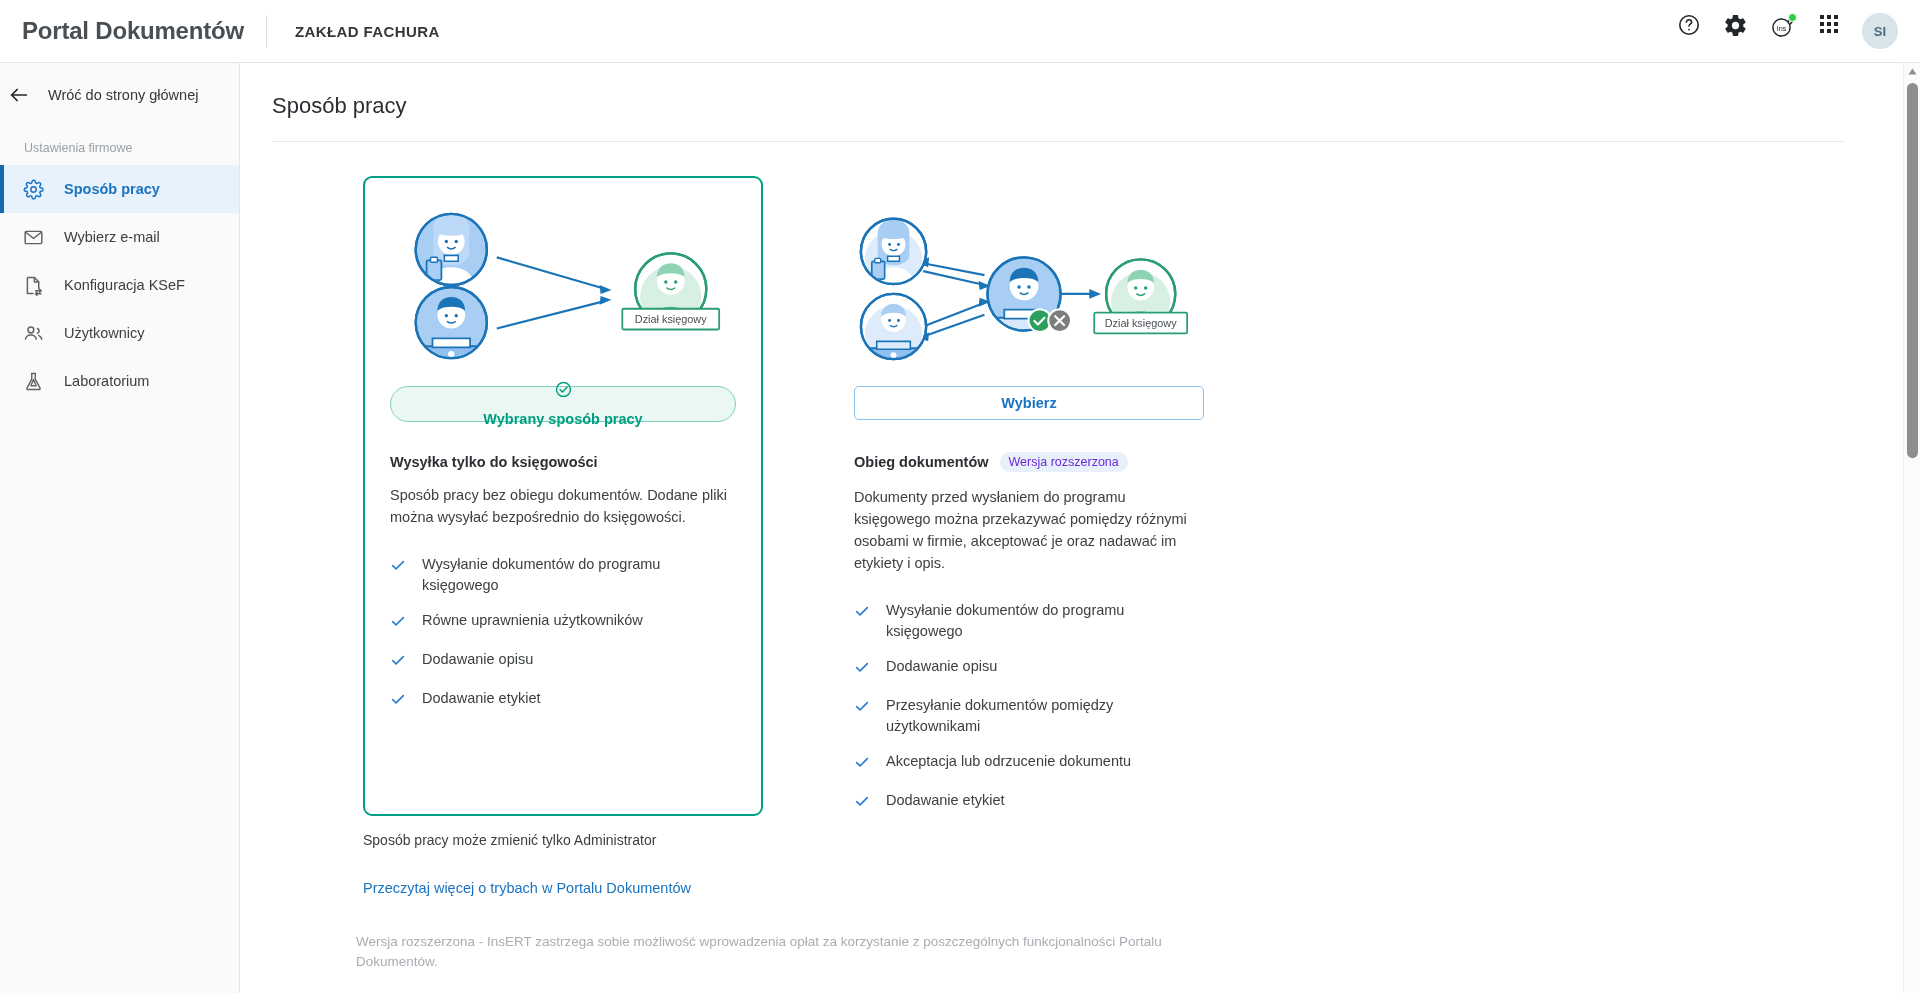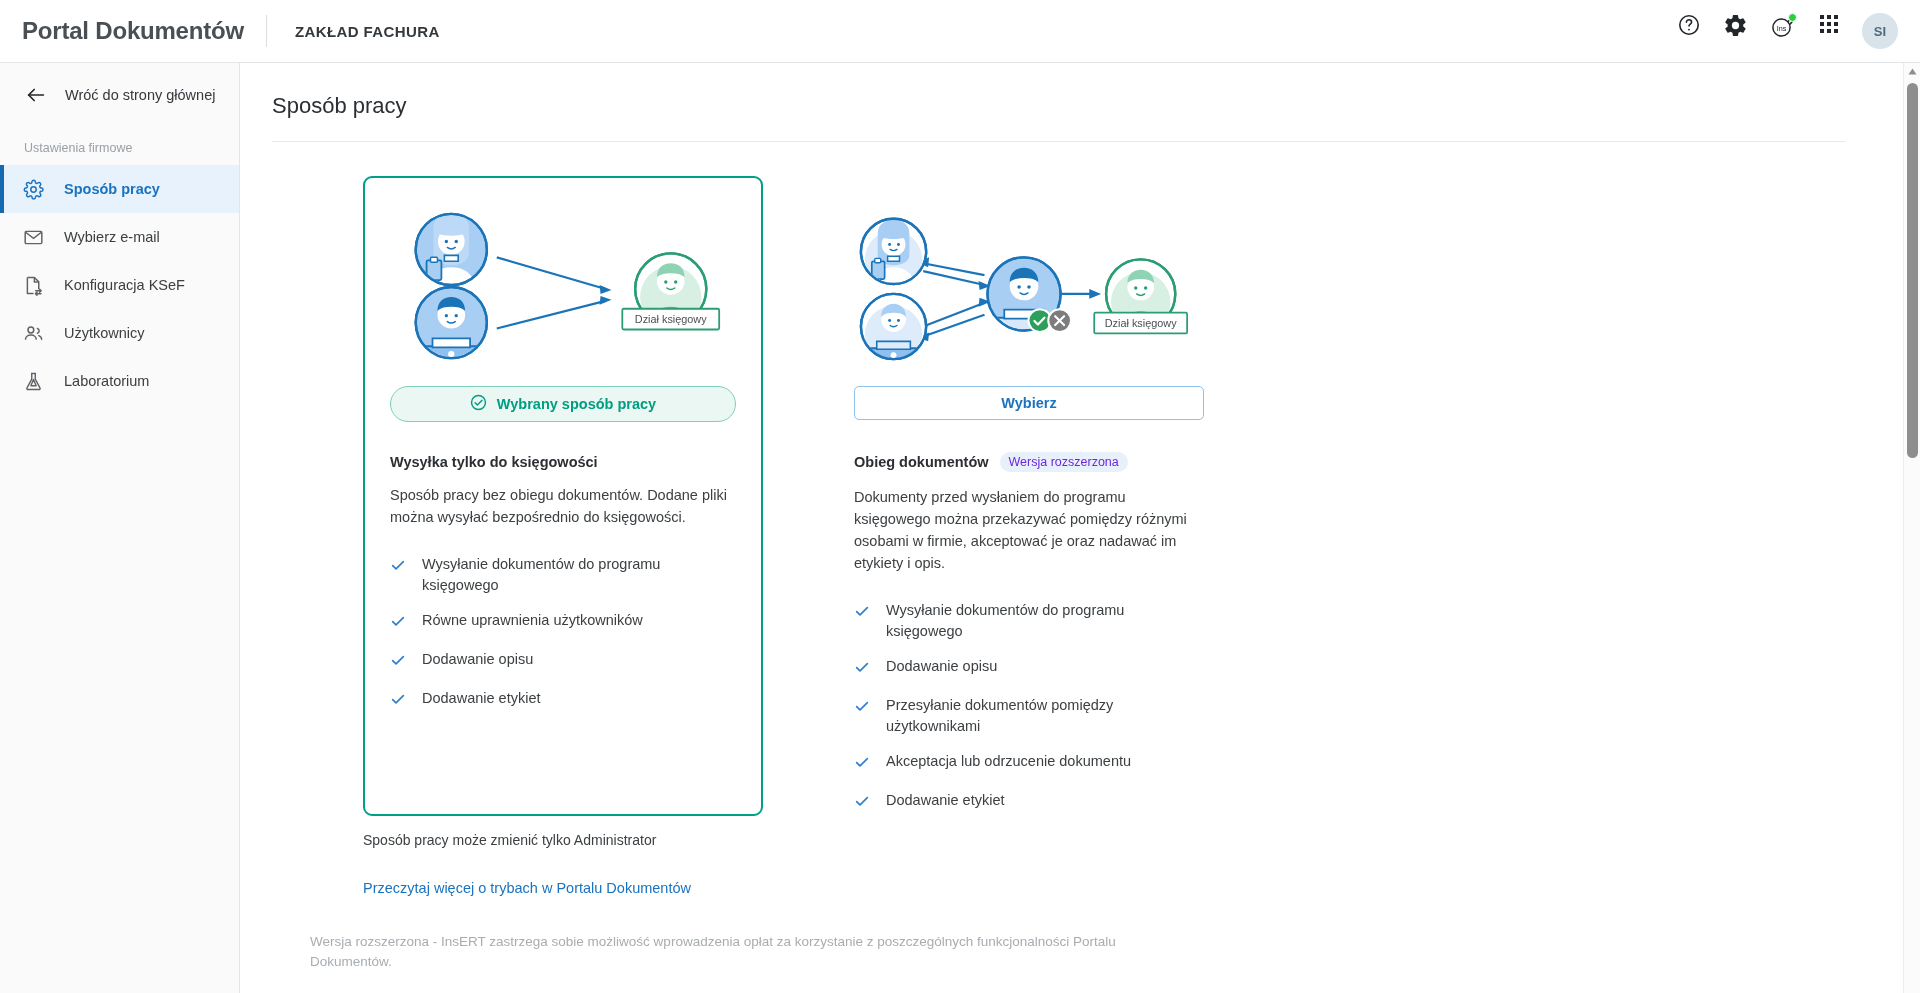--- a/index.html
+++ b/index.html
@@ -51,21 +51,21 @@
 
   
   .sidebar {
     position: absolute; top: 63px; left: 0;
     width: 240px; height: 930px;
     background: #fafafa;
     border-right: 1px solid #e3e6e8;
   }
   .back-row {
     display: flex; align-items: center; gap: 18px;
-    height: 64px; padding-left: 25px; cursor: pointer;
+    height: 64px; padding-left: 8px; cursor: pointer;
   }
   .back-label { font-size: 14.5px; color: #33383d; }
   .section-title {
     font-size: 12.5px; color: #9aa0a6;
     padding: 14px 0 10px 24px;
   }
   .nav-item {
     display: flex; align-items: center; gap: 20px;
     height: 48px; padding-left: 22px;
     font-size: 14.5px; color: #3c4043;
@@ -115,21 +115,21 @@
 
   .illus { height: 180px; display: flex; align-items: center; justify-content: center; }
 
   .btn {
     display: flex; align-items: center; justify-content: center;
     gap: 10px; height: 36px; border-radius: 19px;
     font-size: 14.5px; font-weight: bold; cursor: pointer;
     margin-top: 10px;
   }
   .btn-selected {
-    background: #eaf7f3; border: 1px solid #7fcfbd; color: #009e80;
+    background: #eaf7f3; border: 1px solid #7fcfbd; color: #009e80; flex-direction: column;
   }
   .btn-choose {
     background: #ffffff; border: 1px solid #8dc2ec; color: #1a73c0;
     border-radius: 5px; height: 34px; width: 350px; margin-left: 0;
   }
 
   .card-h {
     display: flex; align-items: center; gap: 11px;
     margin-top: 32px;
     font-size: 14.5px; font-weight: bold; color: #2b2f33;
@@ -153,21 +153,21 @@
 
   .note {
     margin: 16px 0 0 123px;
     font-size: 14px; color: #3c4043;
   }
   .link {
     margin: 32px 0 0 123px;
     font-size: 14.5px; color: #1a73c0; cursor: pointer;
   }
   .disclaimer {
-    margin: 36px 0 0 70px;
+    margin: 36px 0 0 116px;
     width: 830px;
     font-size: 13.5px; color: #a8adb2; line-height: 1.5;
   }
 
   
   .scrollbar {
     position: absolute; top: 63px; right: 0;
     width: 17px; height: 930px;
     background: #fbfbfb; border-left: 1px solid #ececec;
   }

